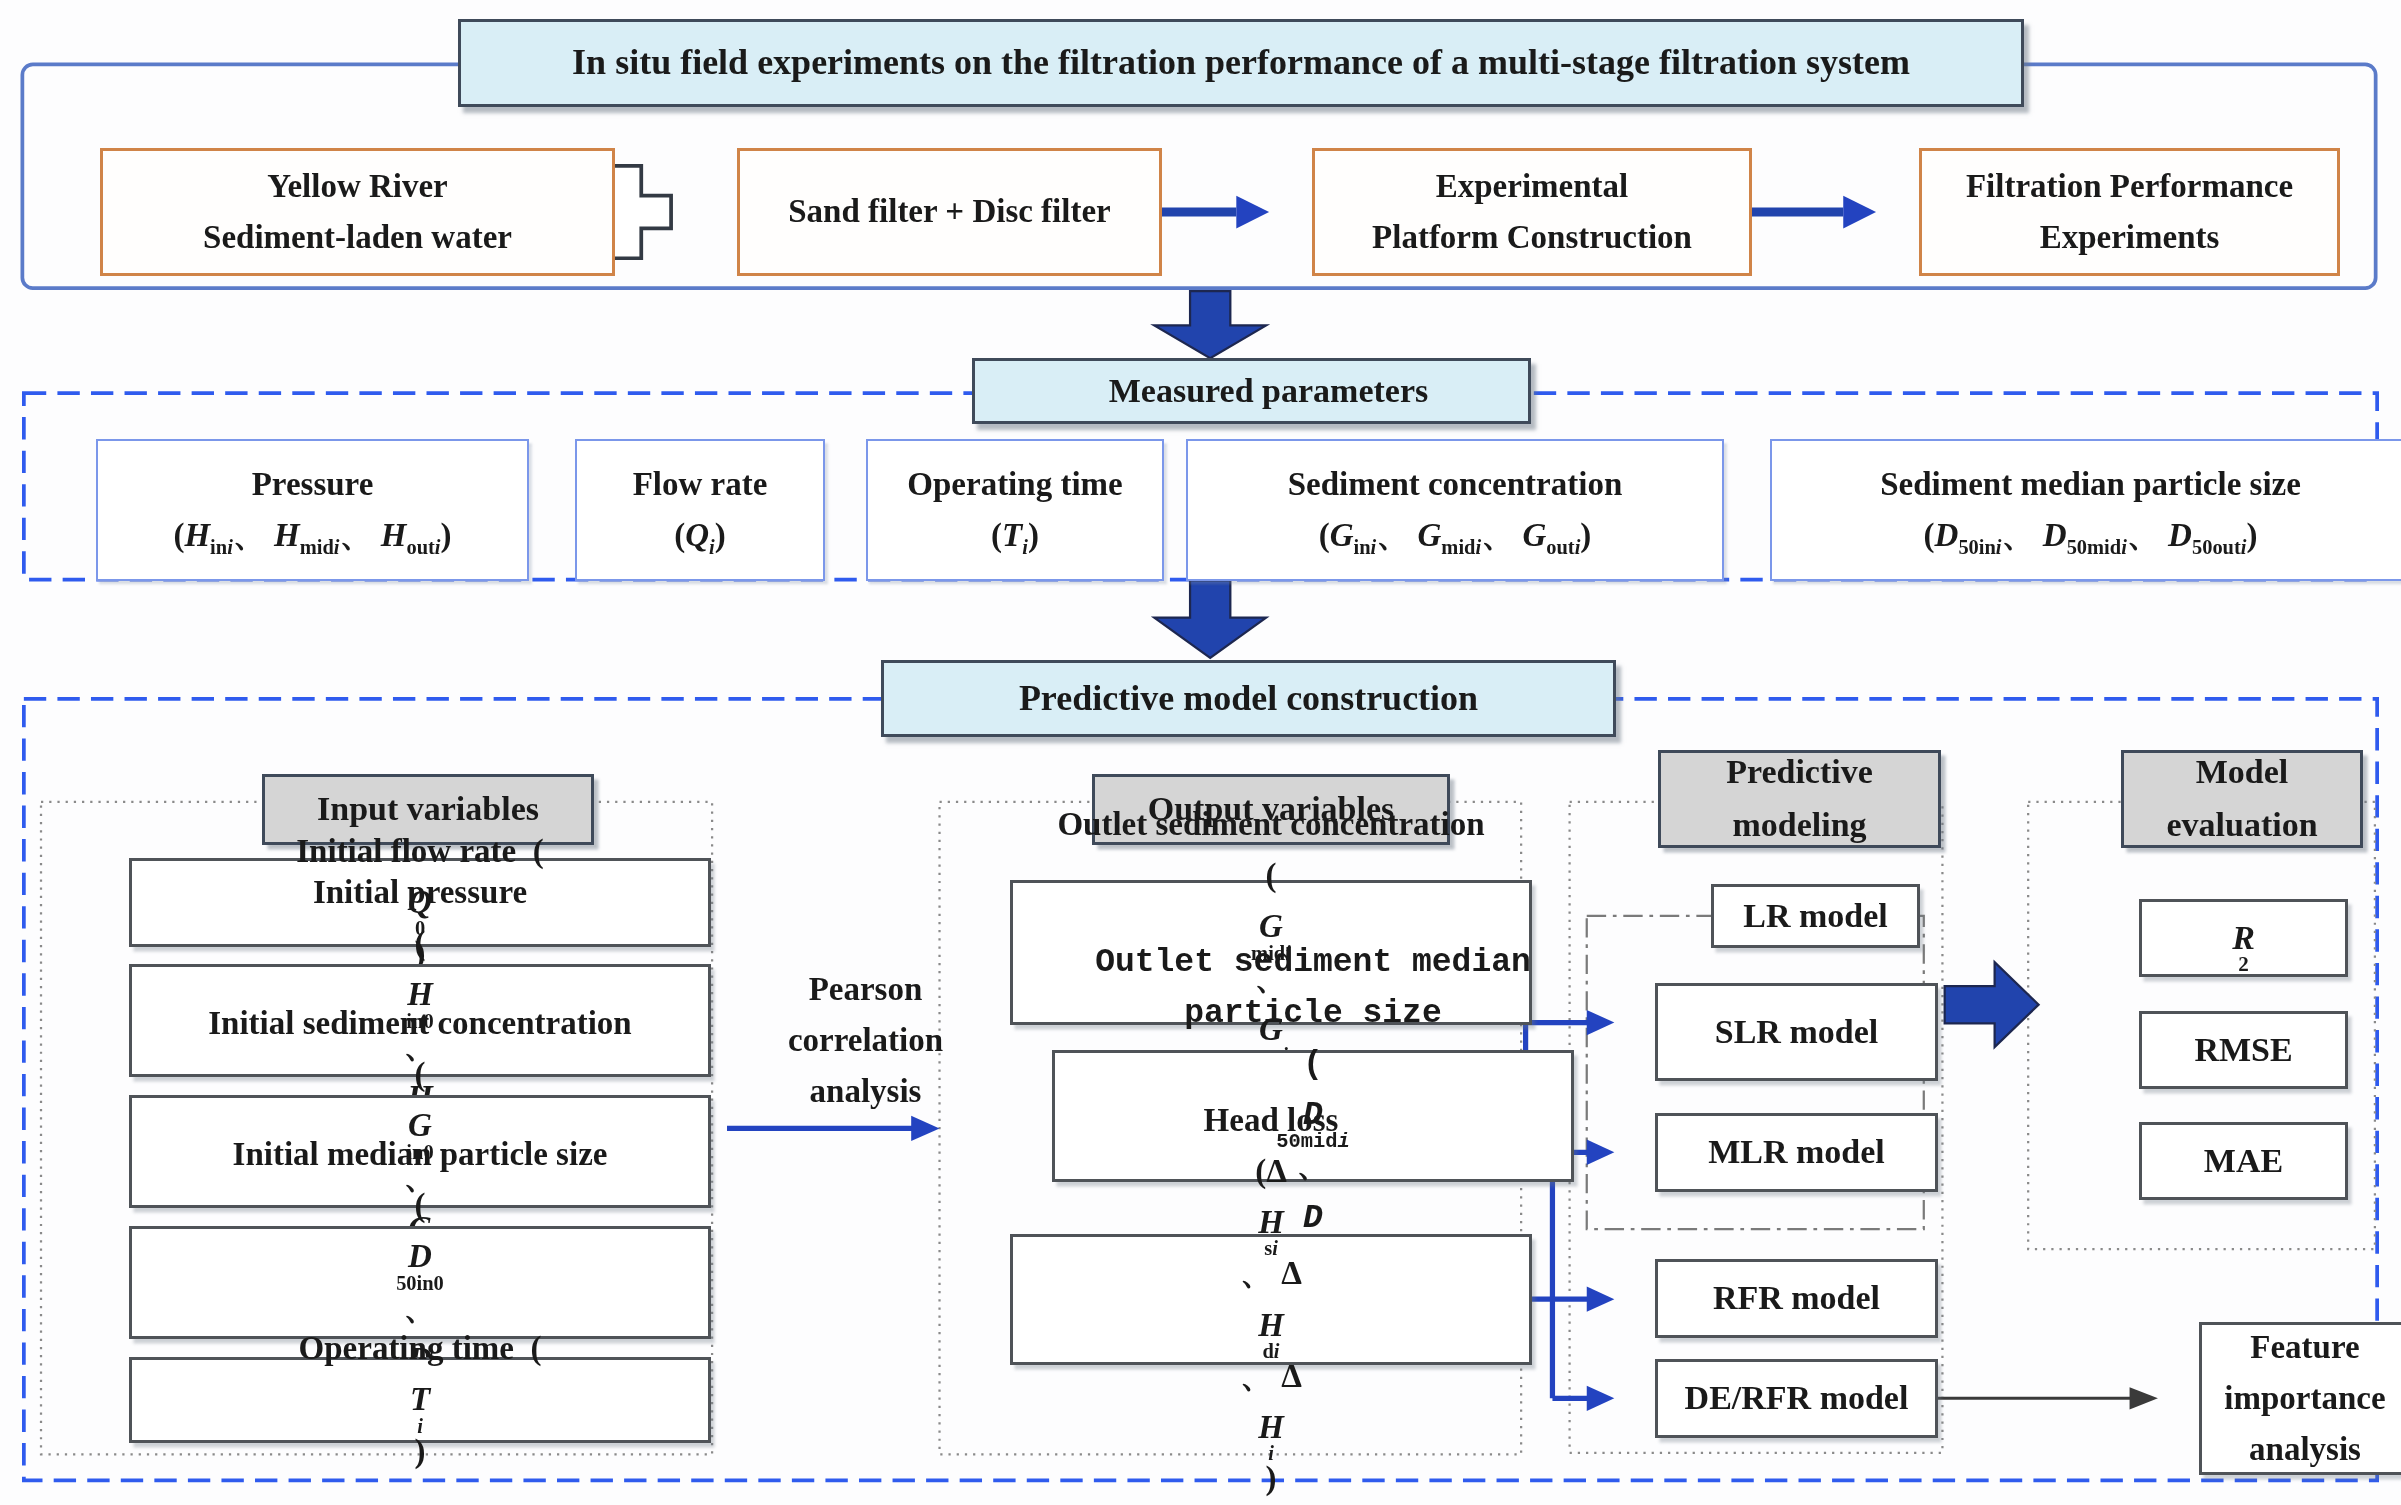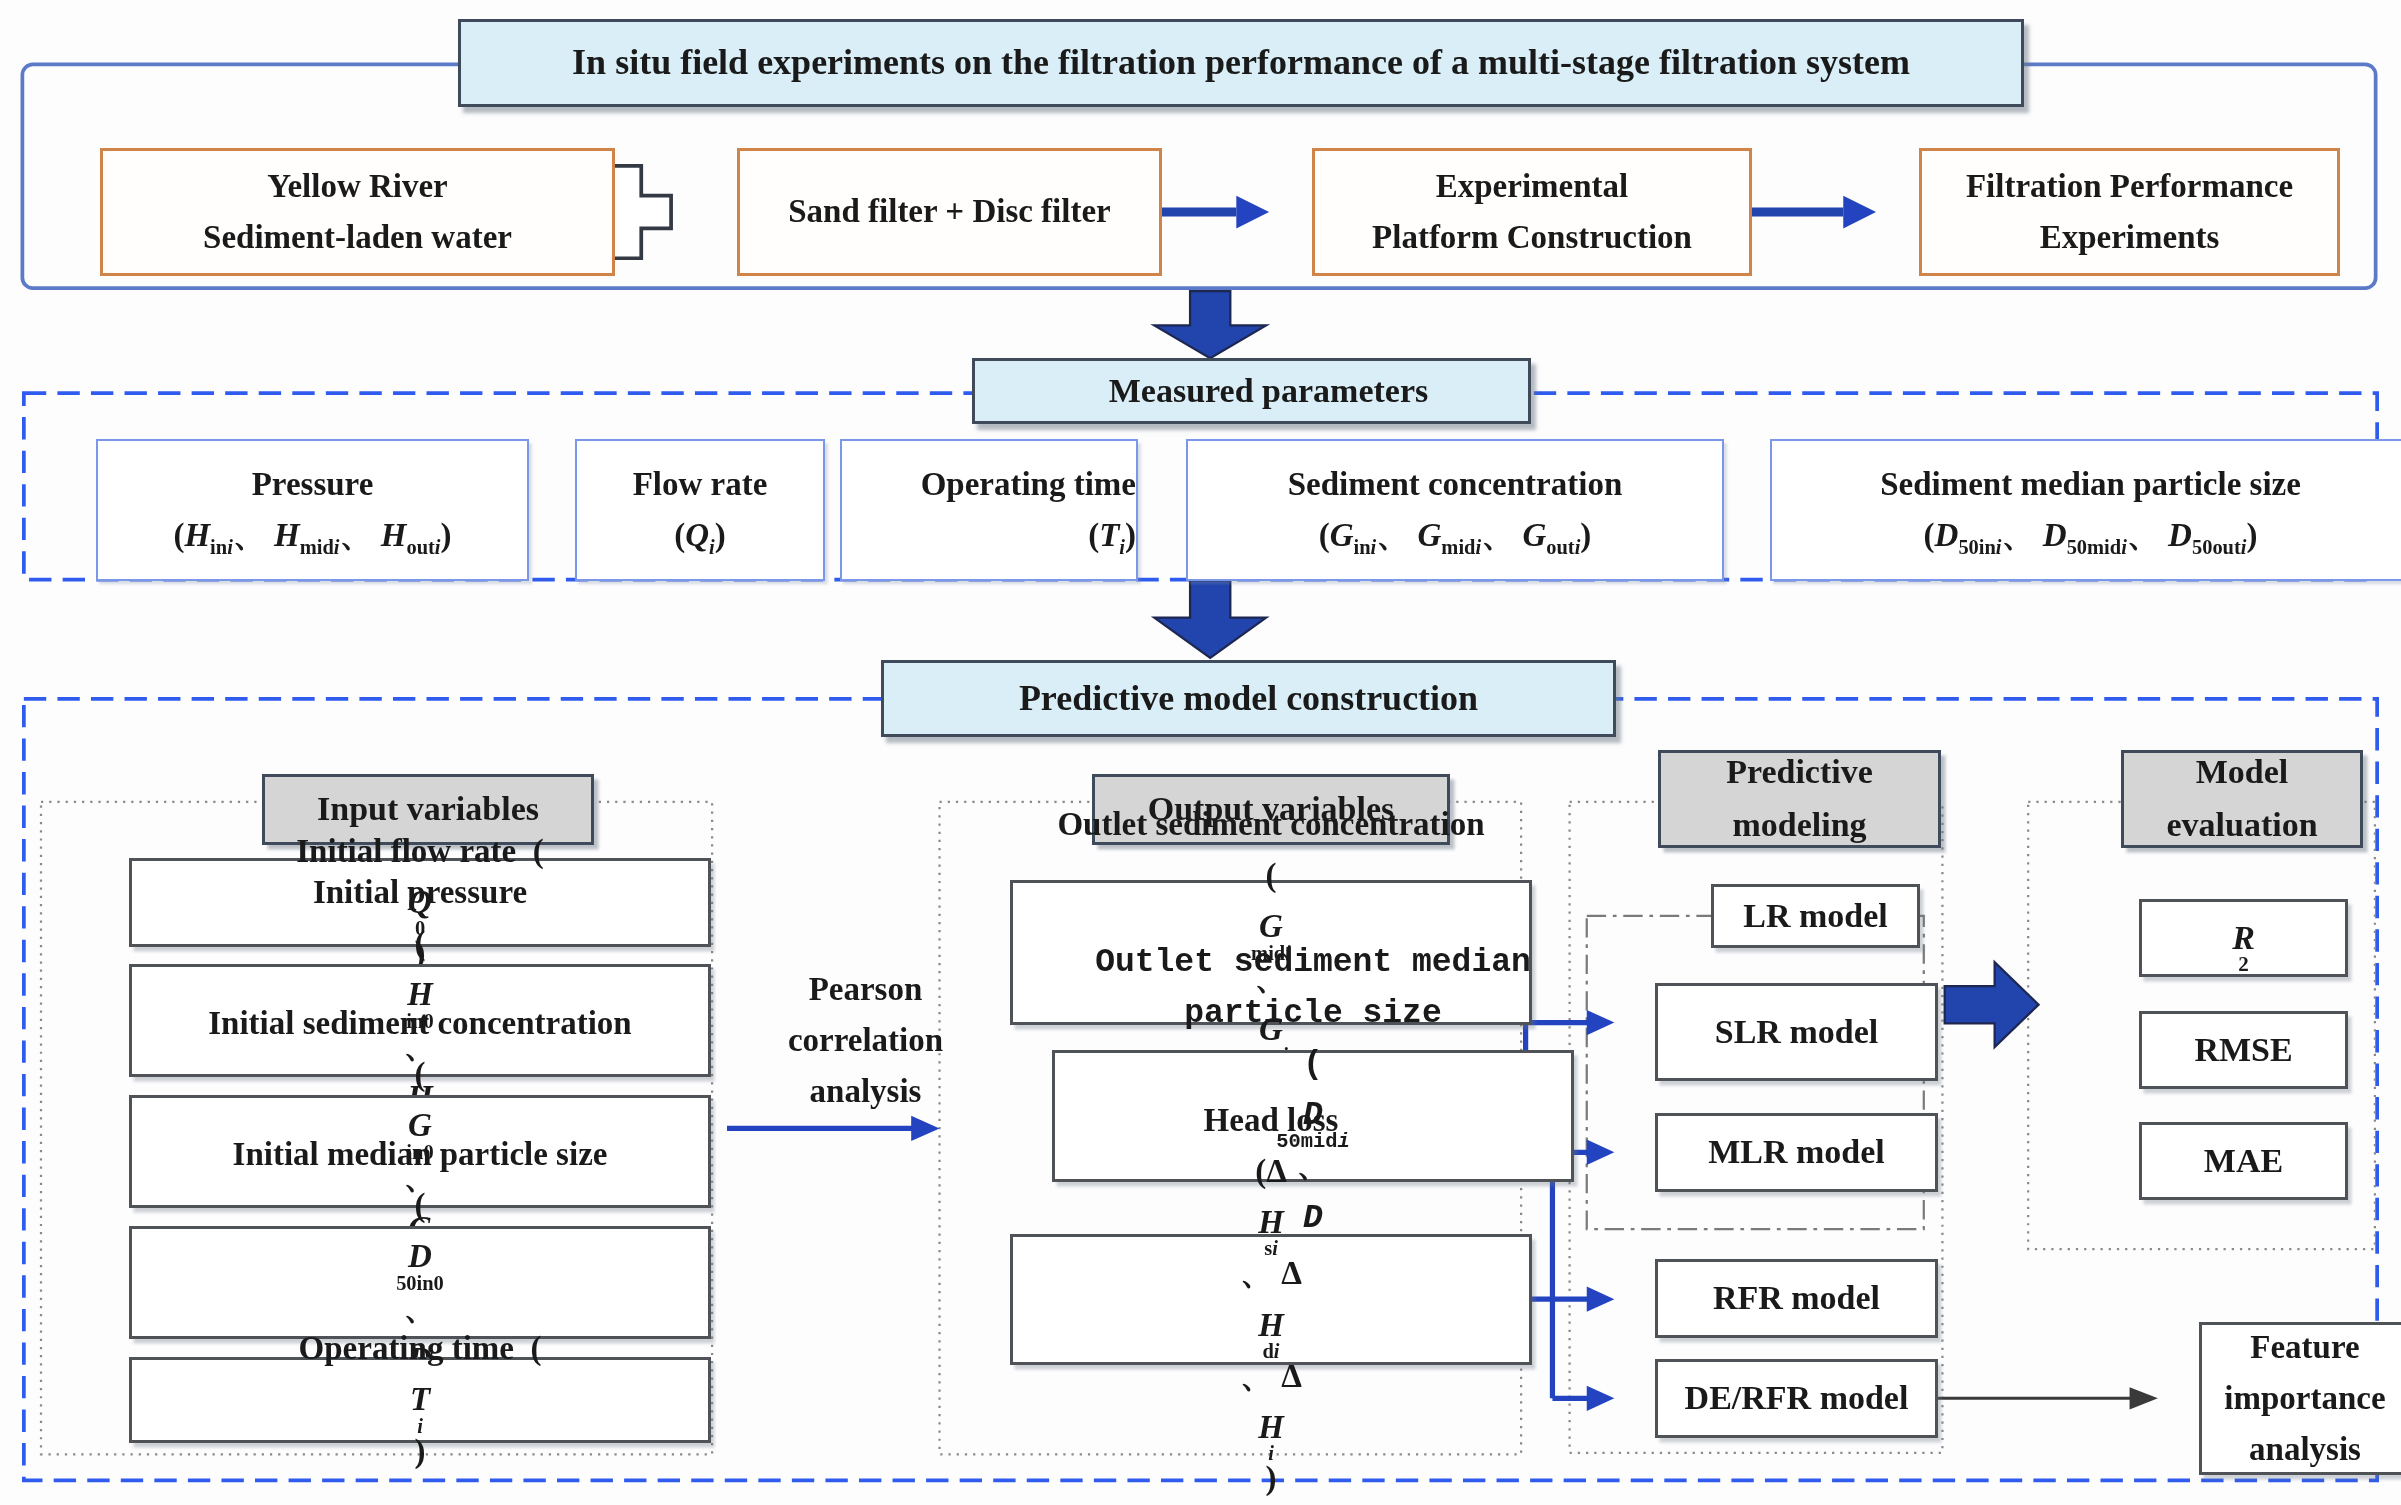--- a/index.html
+++ b/index.html
@@ -106,21 +106,21 @@
   <div class="abs cyan f46" style="left:932px; top:358px; width:559px; height:66px;padding-left:34px;">Measured parameters</div>
 
   <div class="abs bluebox" style="left:56px; top:439px; width:433px; height:142px;">
     <div class="f44">Pressure</div>
     <div class="f44">(<i>H</i><sub>in<i>i</i></sub>、 <i>H</i><sub>mid<i>i</i></sub>、 <i>H</i><sub>out<i>i</i></sub>)</div>
   </div>
   <div class="abs bluebox" style="left:535px; top:439px; width:250px; height:142px;">
     <div class="f44">Flow rate</div>
     <div class="f44">(<i>Q</i><sub><i>i</i></sub>)</div>
   </div>
-  <div class="abs bluebox" style="left:800px; top:439px; width:298px; height:142px;align-items:flex-end;">
+  <div class="abs bluebox" style="left:826px; top:439px; width:298px; height:142px;">
     <div class="f44">Operating time</div>
     <div class="f44">(<i>T</i><sub><i>i</i></sub>)</div>
   </div>
   <div class="abs bluebox" style="left:1146px; top:439px; width:538px; height:142px;">
     <div class="f44">Sediment concentration</div>
     <div class="f44">(<i>G</i><sub>in<i>i</i></sub>、 <i>G</i><sub>mid<i>i</i></sub>、 <i>G</i><sub>out<i>i</i></sub>)</div>
   </div>
   <div class="abs bluebox" style="left:1730px; top:439px; width:641px; height:142px;">
     <div class="f44">Sediment median particle size</div>
     <div class="f44">(<i>D</i><sub>50in<i>i</i></sub>、 <i>D</i><sub>50mid<i>i</i></sub>、 <i>D</i><sub>50out<i>i</i></sub>)</div>

